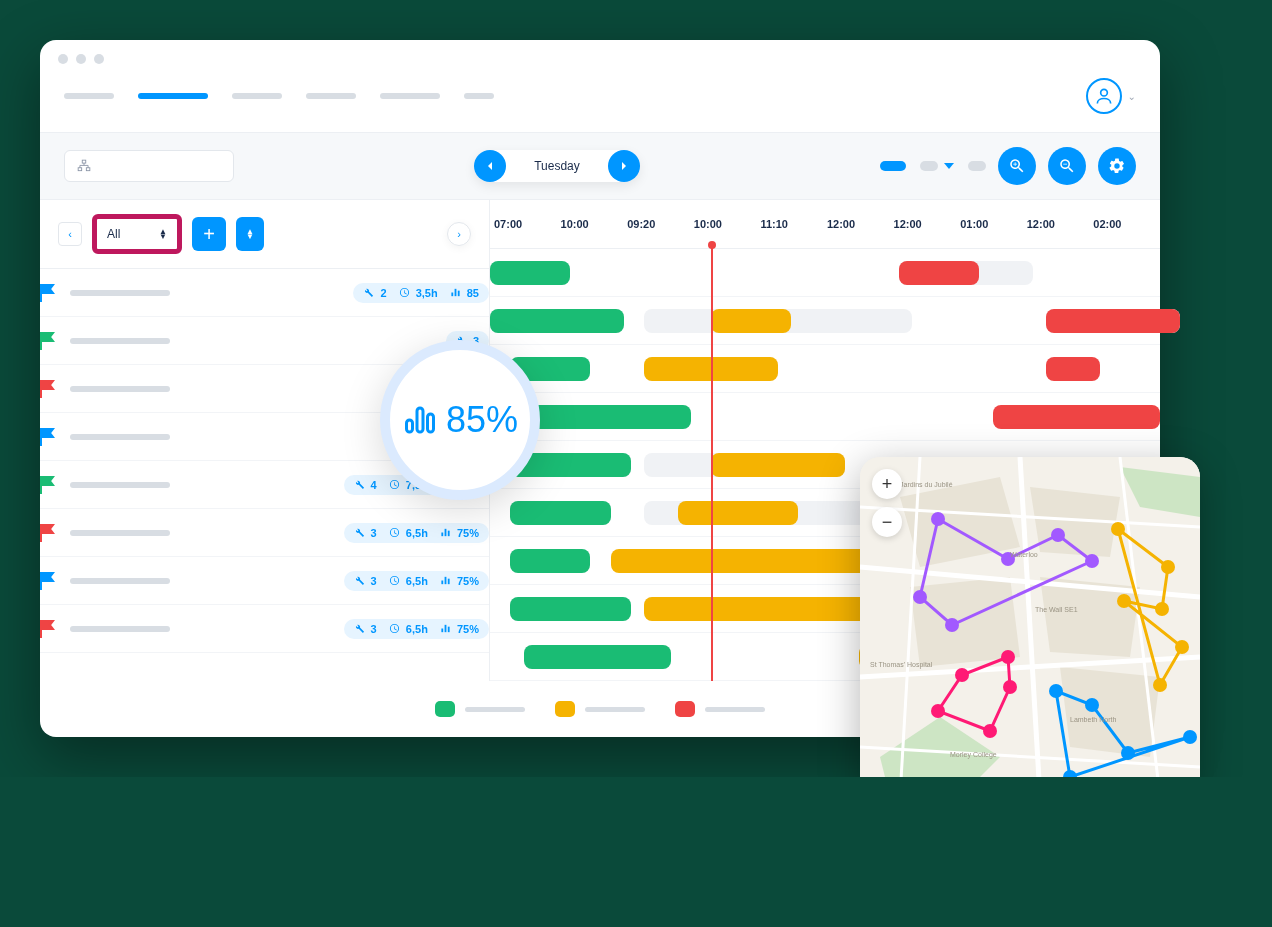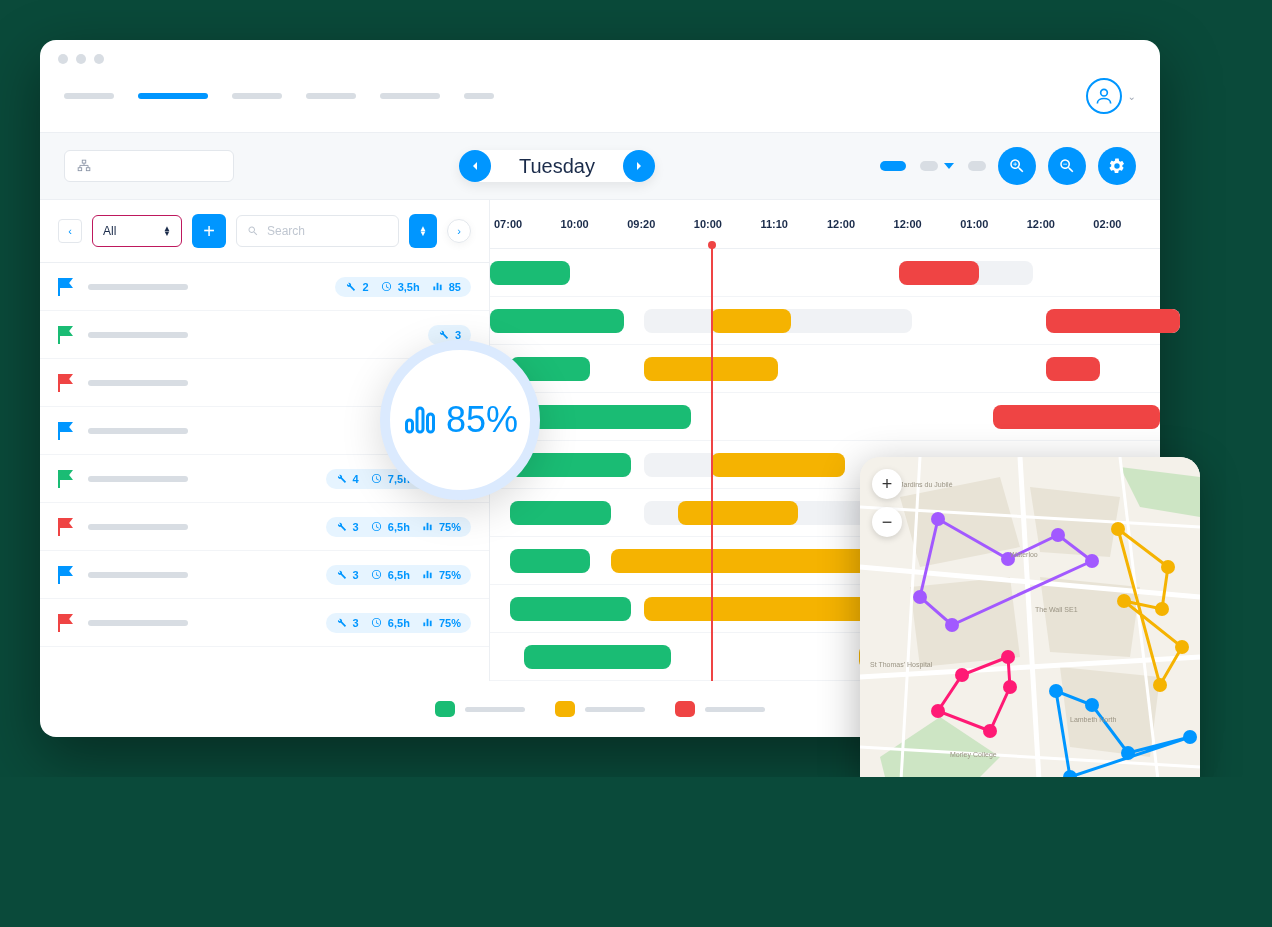--- a/index.html
+++ b/index.html
@@ -24,43 +24,43 @@
 .avatar-area { margin-left: auto; display: flex; align-items: center; gap: 6px; }
 .avatar { width: 36px; height: 36px; border-radius: 50%; border: 2px solid #0096ff; display: flex; align-items: center; justify-content: center; }
 .chev { font-size: 10px; color: #a0a8b5; }
 
 .toolbar { background: #f6f8fa; border-top: 1px solid #eceff3; border-bottom: 1px solid #eceff3; padding: 14px 24px; display: flex; align-items: center; gap: 12px; }
 .org-box { background: #fff; border: 1px solid #e3e7ec; border-radius: 6px; padding: 8px 12px; width: 170px; display:flex; align-items:center; color:#8a94a6; }
 
 .day-nav { margin: 0 auto; display: flex; align-items: center; background: #fff; border-radius: 999px; box-shadow: 0 4px 12px rgba(0,0,0,0.08); }
 .nav-btn { width: 32px; height: 32px; border-radius: 50%; background: #0096ff; display:flex; align-items:center; justify-content:center; cursor:pointer; }
 .nav-btn svg { fill: #fff; }
-.day-label { padding: 0 28px; font-size: 20px; color: #1a2b4a; font-weight: 500; }
+.day-label { padding: 0 28px; font-size: 12px; color: #1a2b4a; font-weight: 500; }
 
 .view-opts { display: flex; align-items: center; gap: 14px; }
 .pill { width: 26px; height: 10px; border-radius: 6px; background: #d8dde3; }
 .pill.active { background: #0096ff; }
 .tri { width:0; height:0; border-left:5px solid transparent; border-right:5px solid transparent; border-top:6px solid #0096ff; margin-left:-8px; }
 
 .icon-btn { width: 38px; height: 38px; border-radius: 50%; background: #0096ff; display:flex; align-items:center; justify-content:center; cursor:pointer; }
 .icon-btn svg { fill:#fff; width:18px; height:18px; }
 
 .content { display: flex; }
 .left-col { width: 450px; border-right: 1px solid #eceff3; }
 .filter-row { display:flex; align-items:center; gap:10px; padding:14px 18px; border-bottom:1px solid #eceff3; }
 .back-sm { width:24px; height:24px; border:1px solid #e3e7ec; border-radius:4px; display:flex; align-items:center; justify-content:center; color:#0096ff; font-size:11px; cursor:pointer; }
-.select { flex:0 0 90px; background:#fff; border:1px solid #be185d; border-radius:6px; padding:8px 10px; font-size:12px; color:#1a2b4a; display:flex; justify-content:space-between; align-items:center; }
+.select { flex:0 0 90px; background:#fff; border:5px solid #be185d; border-radius:6px; padding:8px 10px; font-size:12px; color:#1a2b4a; display:flex; justify-content:space-between; align-items:center; }
 .sort-arrows { display:flex; flex-direction:column; line-height:5px; font-size:8px; }
 .add-sq { width:34px; height:34px; background:#0096ff; border-radius:6px; display:flex; align-items:center; justify-content:center; color:#fff; font-size:20px; font-weight:300; cursor:pointer; }
 .search { flex:1; border:1px solid #e3e7ec; border-radius:6px; padding:8px 10px; display:flex; align-items:center; gap:8px; color:#c0c7d1; font-size:12px; }
 .sort-blue { width:28px; height:34px; background:#0096ff; border-radius:6px; display:flex; align-items:center; justify-content:center; cursor:pointer; color:#fff; }
 .fwd-sm { width:24px; height:24px; border:1px solid #e3e7ec; border-radius:50%; display:flex; align-items:center; justify-content:center; color:#0096ff; font-size:11px; cursor:pointer; margin-left:auto; box-shadow:0 2px 8px rgba(0,0,0,.05); }
 
 .rows { }
-.row { display:flex; align-items:center; padding:10px 18px; border-bottom:1px solid #f2f4f7; gap:14px; height:48px; }
+.row { display:flex; align-items:center; padding:10px 0; border-bottom:1px solid #f2f4f7; gap:14px; height:48px; }
 .flag { width:16px; height:18px; flex-shrink:0; }
 .name-ph { height:6px; border-radius:4px; background:#d8dde3; flex:0 0 100px; margin-right:auto; }
 .badge { background:#e6f4ff; border-radius:12px; padding:4px 10px; font-size:11px; color:#0096ff; display:flex; align-items:center; gap:6px; font-weight:600; }
 
 .timeline { flex:1; position:relative; }
 .time-header { display:flex; padding:18px 0 18px 4px; border-bottom:1px solid #eceff3; }
 .time-h { flex:1; font-size:11px; color:#1a2b4a; font-weight:600; text-align:left; }
 .tl-rows { position:relative; }
 .tl-row { height:48px; border-bottom:1px solid #f2f4f7; position:relative; display:flex; align-items:center; padding:0 4px; }
 .slot { position:absolute; height:24px; border-radius:8px; top:12px; }
@@ -168,26 +168,20 @@
 
   <div class="content">
     <div class="left-col">
       <div class="filter-row">
         <div class="back-sm">‹</div>
         <div class="select">
           <span>All</span>
           <span class="sort-arrows">▲<br>▼</span>
         </div>
         <div class="add-sq">+</div>
-        <div class="search">
-          <svg width="12" height="12" viewBox="0 0 24 24" fill="#c0c7d1">
-              <path d="M15.5 14h-.79l-.28-.27a6.5 6.5 0 10-.7.7l.27.28v.79l5 4.99L20.49 19l-4.99-5zm-6 0C7 14 5 12 5 9.5S7 5 9.5 5 14 7 14 9.5 12 14 9.5 14z"></path>
-            </svg>
-          <span>Search</span>
-        </div>
         <div class="sort-blue">
             <span class="sort-arrows" style="color:#fff">▲<br>▼</span>
           </div>
         <div class="fwd-sm">›</div>
       </div>
       <div class="rows" id="res-rows">
           <div class="row">
             <svg class="flag" viewBox="0 0 16 18">
               <path d="M1 0v18M1 1h12l-3 4 3 4H1" fill="#0096ff" stroke="#0096ff" stroke-width="2"></path>
             </svg>

